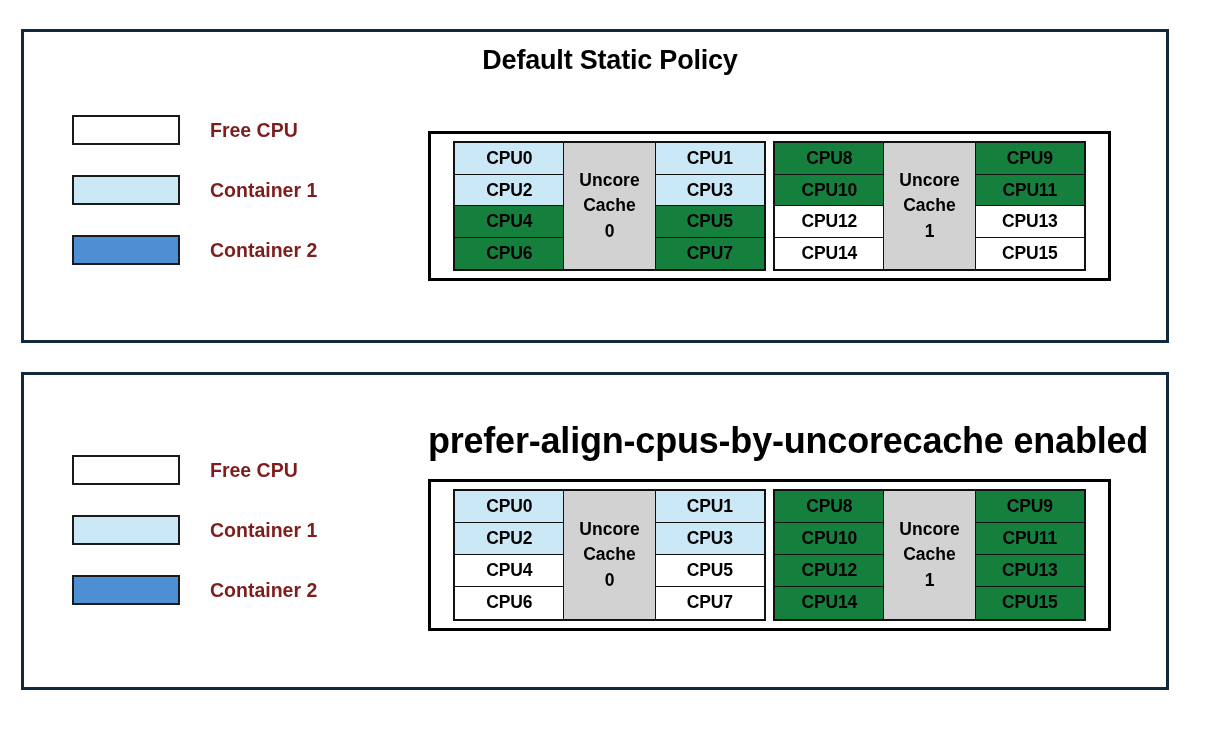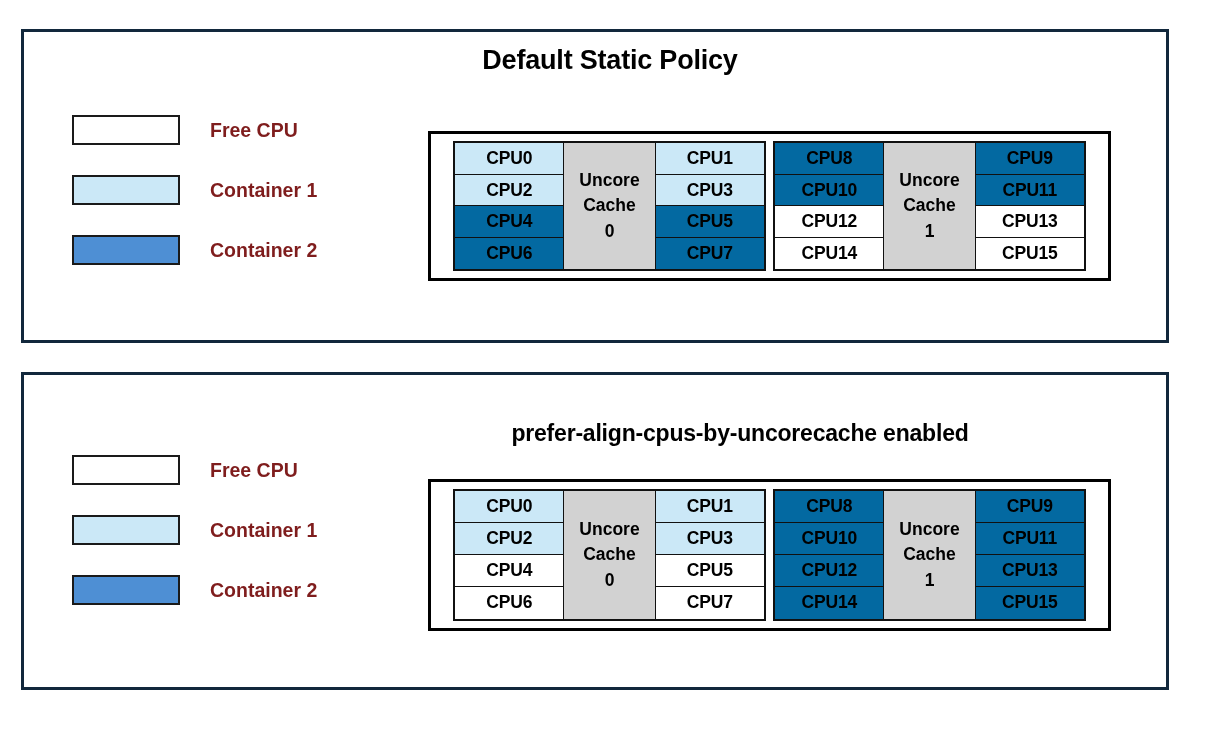--- a/index.html
+++ b/index.html
@@ -20,21 +20,21 @@
   #panel-bottom{left:21px;top:372px;width:1148px;height:318px;}
 
   .panel-title{
     position:absolute;
     font-weight:bold;
     color:#000000;
     white-space:nowrap;
     letter-spacing:-0.2px;
   }
   #title-top{left:610px;top:45px;font-size:27px;transform:translateX(-50%);}
-  #title-bottom{left:740px;top:420px;font-size:23px;transform:translateX(-50%);}
+  #title-bottom{left:788px;top:420px;font-size:36px;transform:translateX(-50%);}
 
   
   .legend{position:absolute;}
   #legend-top{left:72px;top:100px;}
   #legend-bottom{left:72px;top:440px;}
 
   .legend-row{
     position:relative;
     height:60px;
     display:flex;
@@ -92,21 +92,21 @@
     margin:-0.75px;
     box-sizing:border-box;
     font-size:17.5px;
     font-weight:bold;
     color:#000000;
     line-height:1;
     letter-spacing:-0.2px;
   }
   .cpu-free{background:#ffffff;}
   .cpu-c1{background:#cbe8f7;}
-  .cpu-c2{background:#0369a1;}
+  .cpu-c2{background:#15803d;}
 
   .cache-block{
     flex:0 0 92px;
     background:#d2d2d2;
     display:flex;
     flex-direction:column;
     align-items:center;
     justify-content:center;
     font-size:17.5px;
     font-weight:bold;

